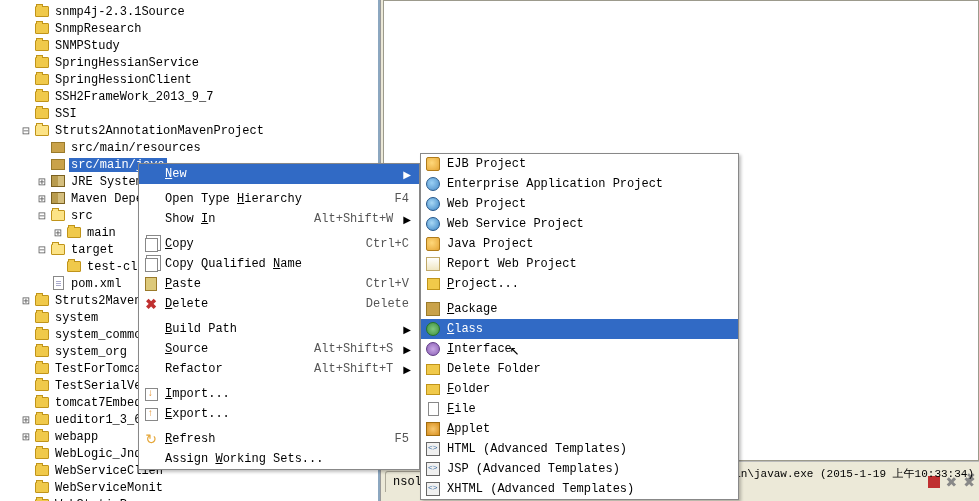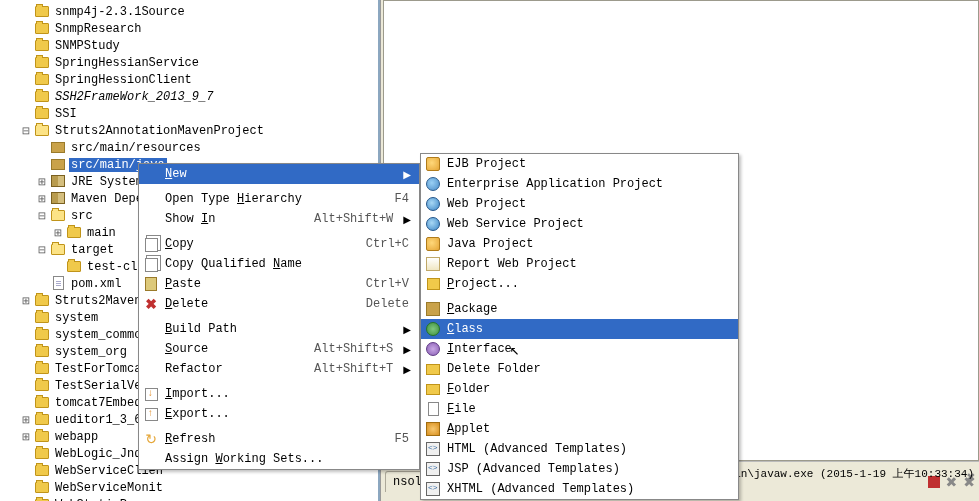--- a/index.html
+++ b/index.html
@@ -104,21 +104,21 @@
           </span>
           <span class="tlabel">SpringHessianService</span>
         </div>
         <div class="tree-row" style="padding-left: 16px;">
           <span class="tw none"></span>
           <span class="ticon">
             <span class="folder-closed"></span>
           </span>
           <span class="tlabel">SpringHessionClient</span>
         </div>
-        <div class="tree-row" style="padding-left: 16px; font-style: italic;">
+        <div class="tree-row" style="padding-left: 16px;">
           <span class="tw none"></span>
           <span class="ticon">
             <span class="folder-closed"></span>
           </span>
           <span class="tlabel">SSH2FrameWork_2013_9_7</span>
         </div>
         <div class="tree-row" style="padding-left: 16px;">
           <span class="tw none"></span>
           <span class="ticon">
             <span class="folder-closed"></span>

